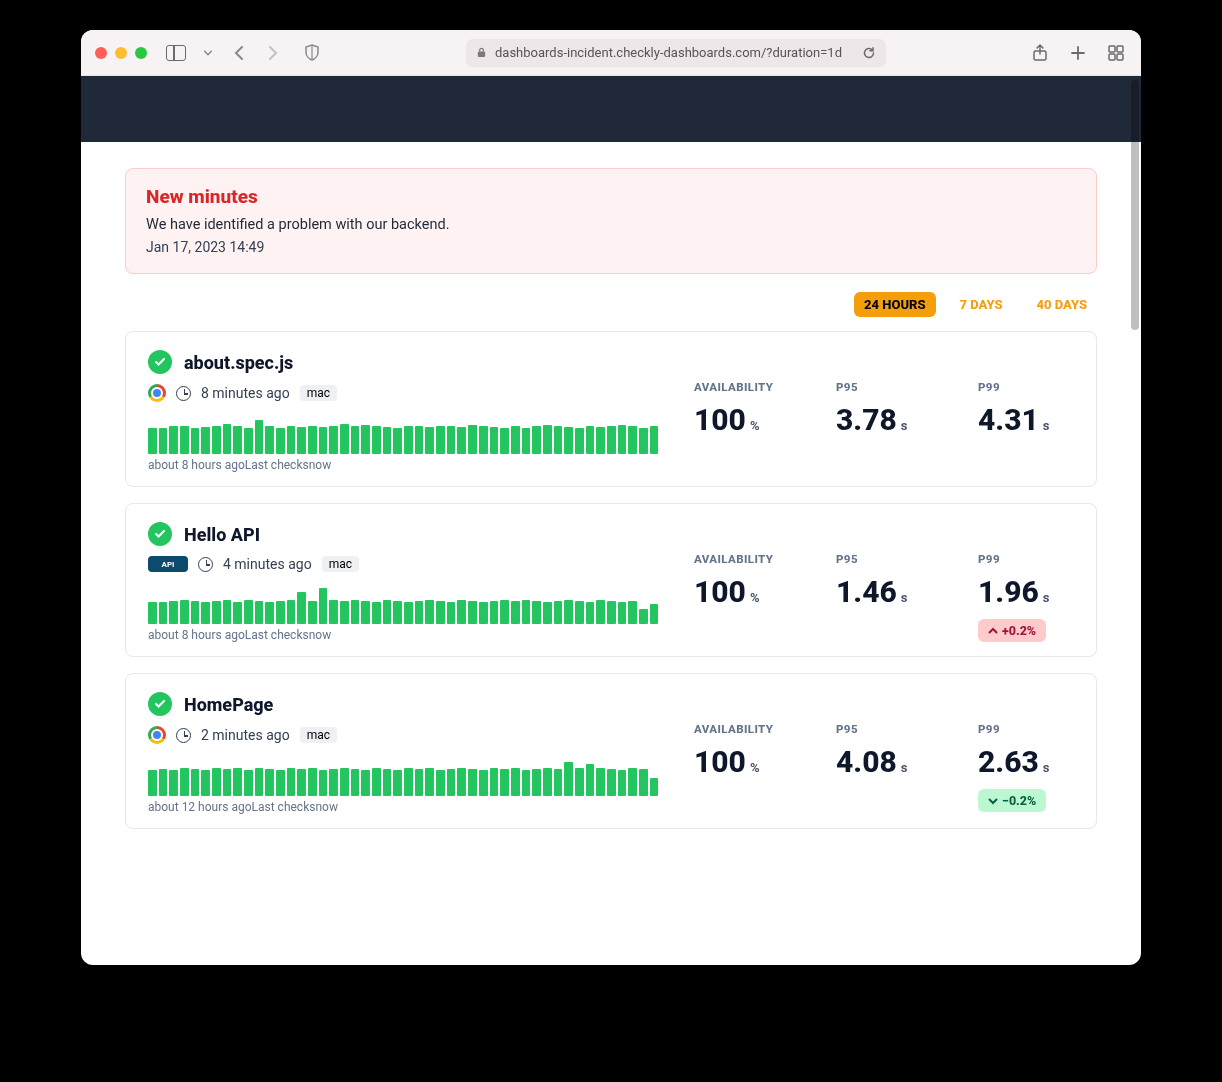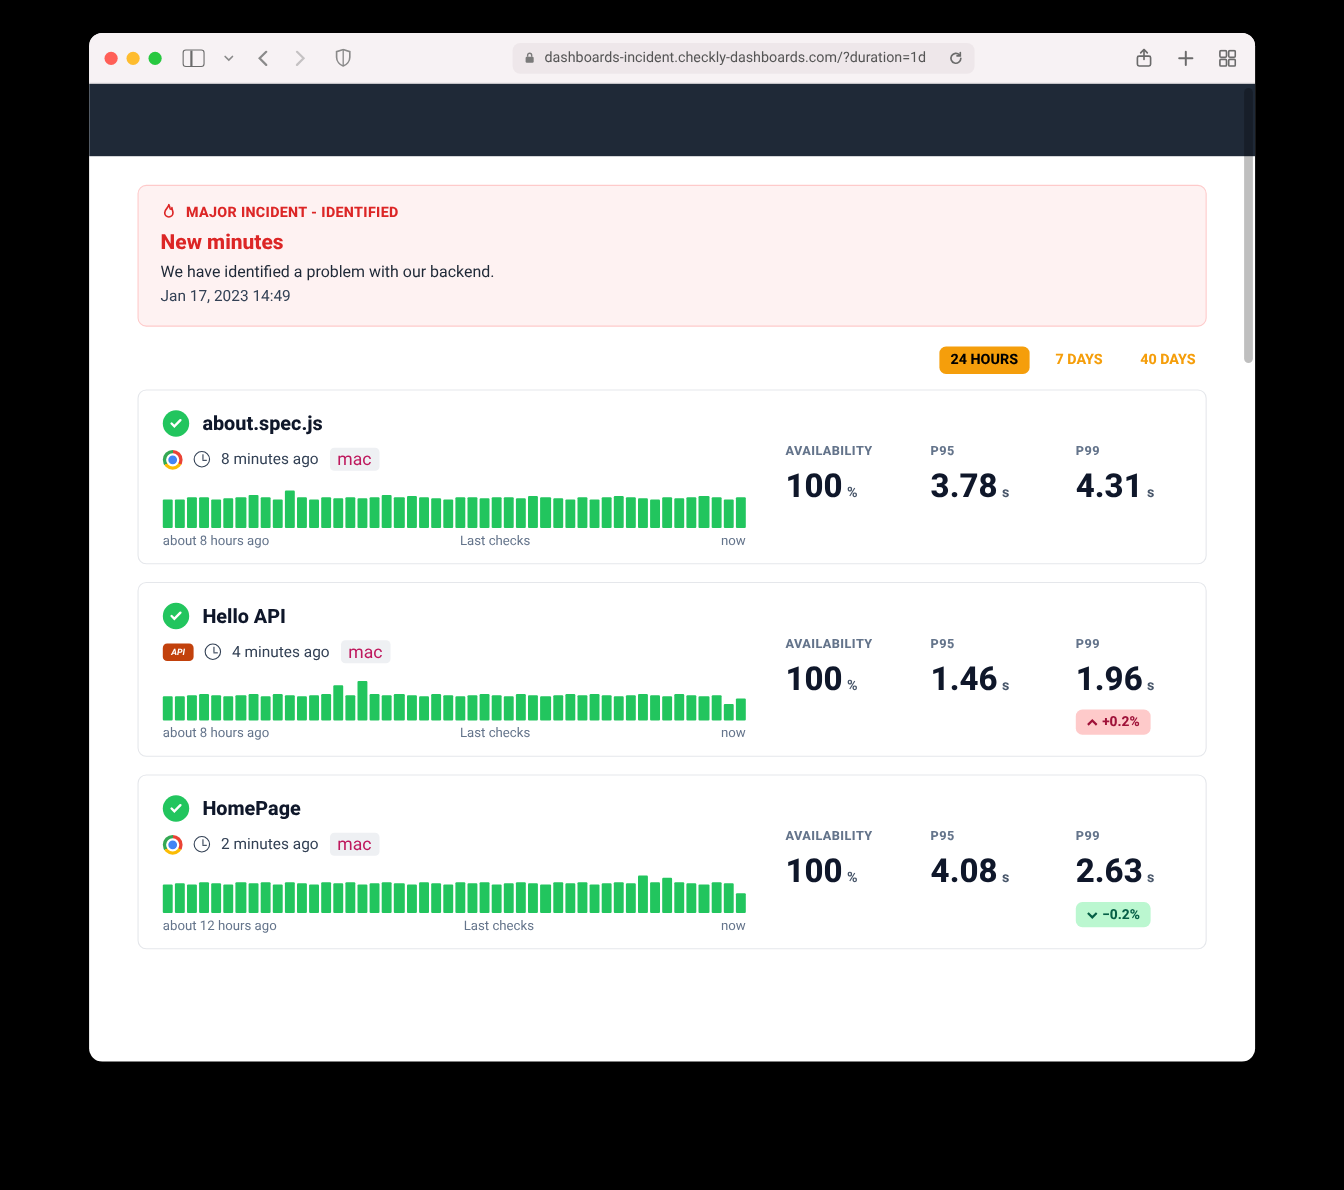--- a/index.html
+++ b/index.html
@@ -150,49 +150,49 @@
   .ok-badge { width: 24px; height: 24px; border-radius: 50%; background: #22c55e; display: inline-flex; align-items: center; justify-content: center; }
   .card-title { font-size: 18px; font-weight: 800; color: #0f172a; }
   .meta-row { display: flex; align-items: center; gap: 10px; font-size: 14px; color: #334155; margin-bottom: 12px; }
   .chrome-dot, .api-dot {
     width: 18px; height: 18px; border-radius: 50%;
     display: inline-flex; align-items: center; justify-content: center;
     font-size: 8px; font-weight: 700;
   }
   .chrome-dot { background: conic-gradient(#ea4335 0 33%, #fbbc05 0 66%, #34a853 0 100%); position: relative; }
   .chrome-dot::after { content:""; width:8px; height:8px; background:#4285f4; border:2px solid #fff; border-radius:50%; }
-  .api-dot { background: #c2410c; color: #fff; border-radius: 4px; width: 28px; height: 16px; font-size: 8px; font-style: italic; }
+  .api-dot { background: #0c4a6e; color: #fff; border-radius: 4px; width: 40px; height: 16px; font-size: 8px; }
   .clock-ic { width: 15px; height: 15px; border: 1.5px solid #334155; border-radius: 50%; position: relative; }
   .clock-ic::before { content:""; position:absolute; left:50%; top:2px; width:1.5px; height:5px; background:#334155; }
   .clock-ic::after { content:""; position:absolute; left:50%; top:50%; width:4px; height:1.5px; background:#334155; }
-  .tag-pill { background:#eef0f3; border-radius:4px; padding:1px 7px; font-size:16px; color:#be185d; }
+  .tag-pill { background:#eef0f3; border-radius:4px; padding:1px 7px; font-size:12px; color:#000000; }
 
   .bars {
     display: flex;
     align-items: flex-end;
     gap: 2px;
     height: 40px;
     margin-bottom: 4px;
   }
   .bars span {
     flex: 1;
     background: #22c55e;
     border-radius: 1px;
   }
   .timeline-labels {
-    display: flex; justify-content: space-between; font-size: 12px; color: #64748b;
+    display: flex; font-size: 12px; color: #64748b;
     position: relative;
   }
   .timeline-labels::before {
     content:"";
     position:absolute; left:0; right:0; top:50%; height:1px; background:#e5e7eb; z-index:-1; display:none;
   }
   .timeline-labels .mid { color:#64748b; }
 
-  .card-right { display:flex; gap: 36px; padding-top: 30px; }
+  .card-right { display:flex; gap: 46px; padding-top: 30px; }
   .metric-col { min-width: 96px; }
   .metric-label { font-size: 11.5px; font-weight: 800; letter-spacing: .4px; color:#64748b; margin-bottom: 8px; }
   .metric-val { font-size: 30px; font-weight: 800; color:#0f172a; display:flex; align-items:baseline; gap:4px; }
   .metric-val .unit { font-size: 13px; font-weight:700; color:#475569; }
   .delta {
     margin-top: 10px;
     display:inline-flex; align-items:center; gap:4px;
     font-size: 12.5px; font-weight: 800;
     padding: 4px 10px; border-radius: 6px;
   }
@@ -281,26 +281,20 @@
 
   <div class="page-scroll">
     <div class="scrollbar-track"></div>
 
     <div class="app-header">
     </div>
 
     <div class="content">
 
       <div class="incident">
-        <div class="tag">
-          <svg width="15" height="17" viewBox="0 0 16 18">
-              <path d="M8 1c0 3-4 4-4 8a4 4 0 008 0c0-2-1-3-1-5 0 2-2 2-2 0 0-1-1-2-1-3z" fill="none" stroke="#dc2626" stroke-width="1.6" stroke-linejoin="round"></path>
-            </svg>
-          <span>MAJOR INCIDENT - IDENTIFIED</span>
-        </div>
         <h2>New minutes</h2>
         <p>We have identified a problem with our backend.</p>
         <div class="ts">Jan 17, 2023 14:49</div>
       </div>
 
       <div class="duration-row">
         <span class="pill active">24 HOURS</span>
         <span class="pill">7 DAYS</span>
         <span class="pill">40 DAYS</span>
       </div>

